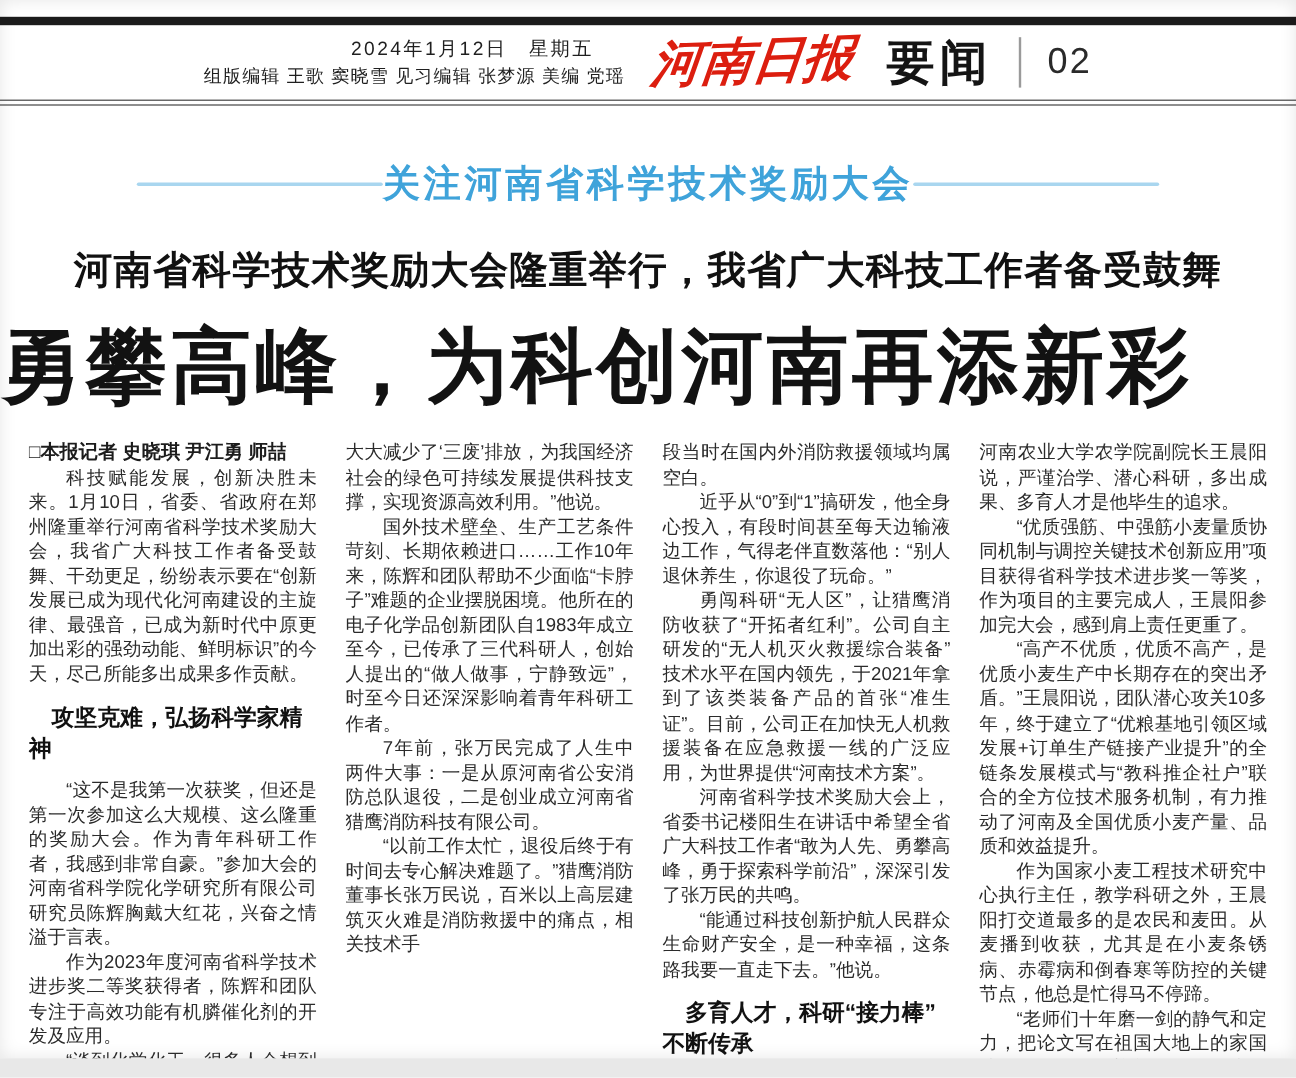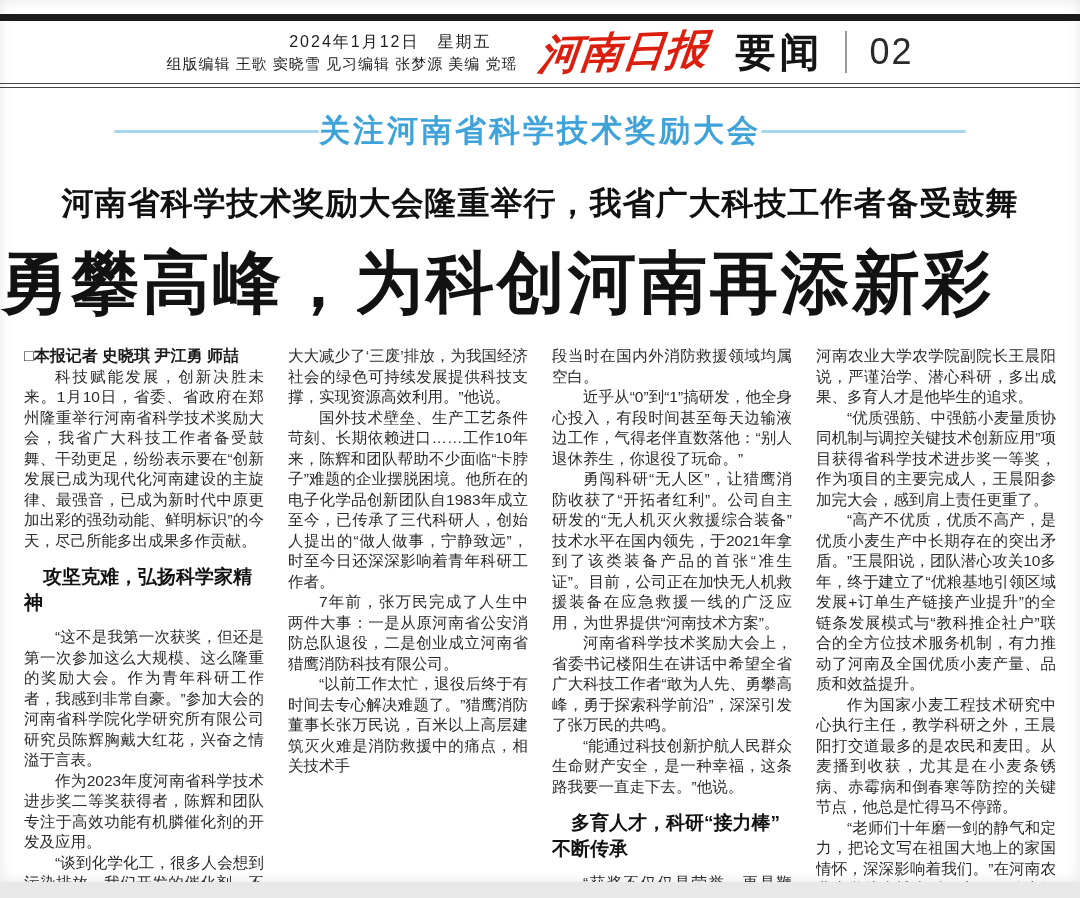--- a/index.html
+++ b/index.html
@@ -24,26 +24,26 @@
   .issue-editors{font-size:15px;letter-spacing:1px;color:#1f1f1f;}
   .masthead{
     font-family:"Liberation Serif",serif;
     font-style:italic;font-weight:bold;
     font-size:42px;line-height:1;
     transform:skewX(-8deg) rotate(-2deg);
     white-space:nowrap;
   }
   .section-label{font-size:40px;font-weight:bold;color:#141414;letter-spacing:4px;margin-left:6px;}
   .header-divider{width:2px;height:42px;background:#9a9a9a;}
-  .page-number{font-size:36px;color:#2a2a2a;letter-spacing:2px;text-align:right;}
+  .page-number{font-size:30px;color:#2a2a2a;letter-spacing:2px;text-align:right;}
   .header-bottom-rule{height:3px;border-top:1px solid #454545;border-bottom:1px solid #454545;}
   
   .kicker{
     display:flex;align-items:center;justify-content:center;
-    margin-top:20px;height:46px;
+    margin-top:42px;height:46px;
   }
   .kicker-line{width:205px;height:3px;border-radius:2px;}
   .kicker-label{
     font-size:31px;font-weight:bold;letter-spacing:3px;white-space:nowrap;
   }
   
   .subtitle{
     text-align:center;margin-top:28px;
     font-size:32px;font-weight:bold;color:#111;
     letter-spacing:1px;white-space:nowrap;

